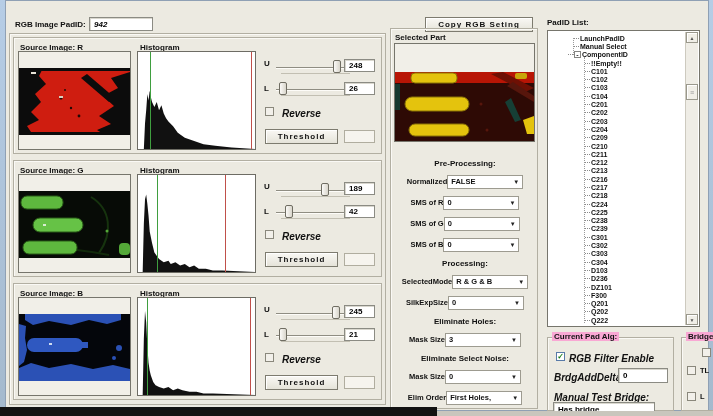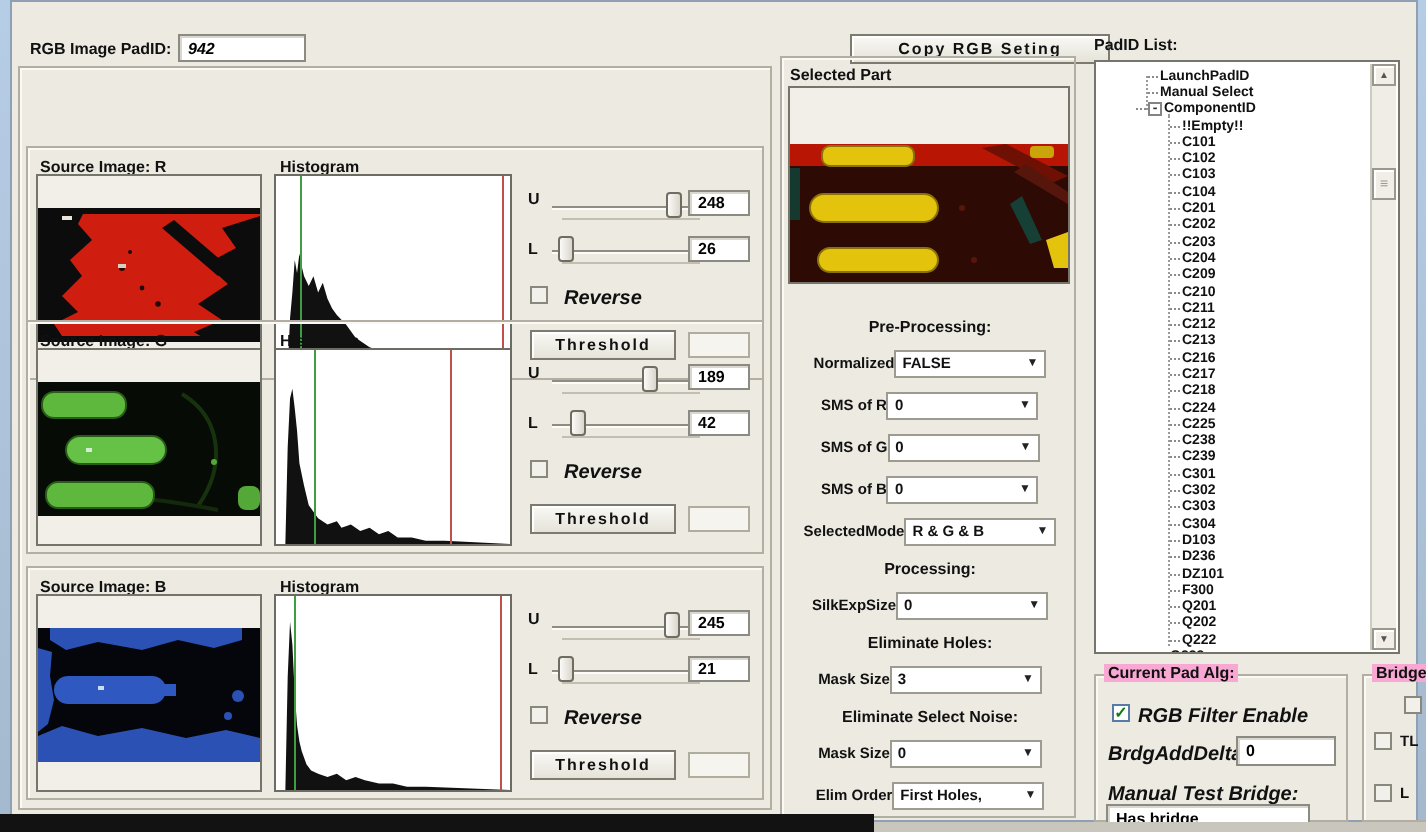--- a/index.html
+++ b/index.html
@@ -103,25 +103,25 @@
 </style>
 </head>
 <body>
 
 <div class="screen">
   <div class="win">
 
 
     <div class="lbl" style="left:9px;top:19px;">RGB Image PadID:</div>
     <input class="tb" style="left: 83px; top: 16px; width: 64px; height: 14px; font-style: italic;" value="942">
-    <div class="btn" style="left:419px;top:16px;width:130px;height:15px;">Copy RGB Seting</div>
+    <div class="btn" style="left:419px;top:16px;width:108px;height:15px;">Copy RGB Seting</div>
 
     <div class="panel" style="left:3px;top:32px;width:377px;height:372px;"></div>
 
-    <div class="chan" style="top:36px;margin-top:36px;">
+    <div class="chan" style="top:36px;">
       <div class="lbl" style="left:6px;top:5px;">Source Image: R</div>
       <div class="lbl" style="left:126px;top:5px;">Histogram</div>
       <div class="imgbox">
         <svg width="111" height="67" viewBox="0 0 111 67">
           <rect width="111" height="67" fill="#cf1d10"></rect>
           <rect width="111" height="3" fill="#0c0c0c"></rect>
           <rect y="64" width="111" height="3" fill="#0c0c0c"></rect>
           <path d="M0,0 L24,0 L20,8 L27,16 L16,26 L22,34 L12,44 L20,52 L8,58 L14,67 L0,67 Z" fill="#0c0c0c"></path>
           <path d="M111,4 L92,10 L99,20 L84,28 L95,38 L80,48 L92,56 L78,62 L86,67 L111,67 Z" fill="#0c0c0c"></path>
           <path d="M68,6 L96,30 L90,34 L62,10 Z" fill="#0c0c0c"></path>
@@ -308,31 +308,31 @@
           <div class="prow">
 
             <span class="plabel">SMS of B</span>
             <span class="combo">
               <span>0</span>
               <span class="carr">▼</span>
             </span>
           </div>
 
           <div class="prow">
+            <div class="ptitle">Processing:</div>
+
+          </div>
+
+          <div class="prow">
 
             <span class="plabel">SelectedMode</span>
             <span class="combo">
               <span>R &amp; G &amp; B</span>
               <span class="carr">▼</span>
             </span>
-          </div>
-
-          <div class="prow">
-            <div class="ptitle">Processing:</div>
-
           </div>
 
           <div class="prow">
 
             <span class="plabel">SilkExpSize</span>
             <span class="combo">
               <span>0</span>
               <span class="carr">▼</span>
             </span>
           </div>

